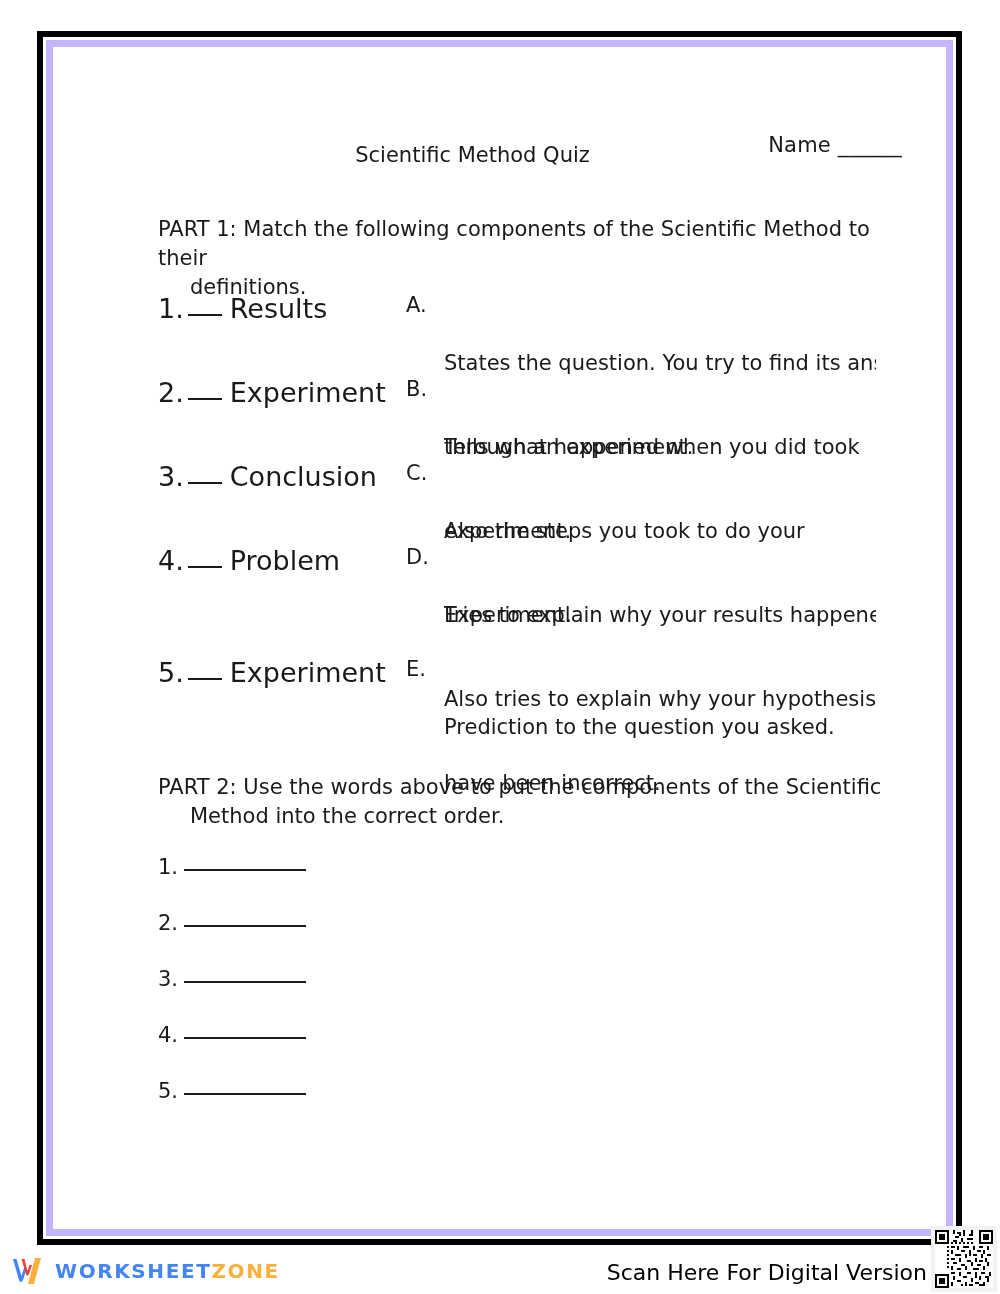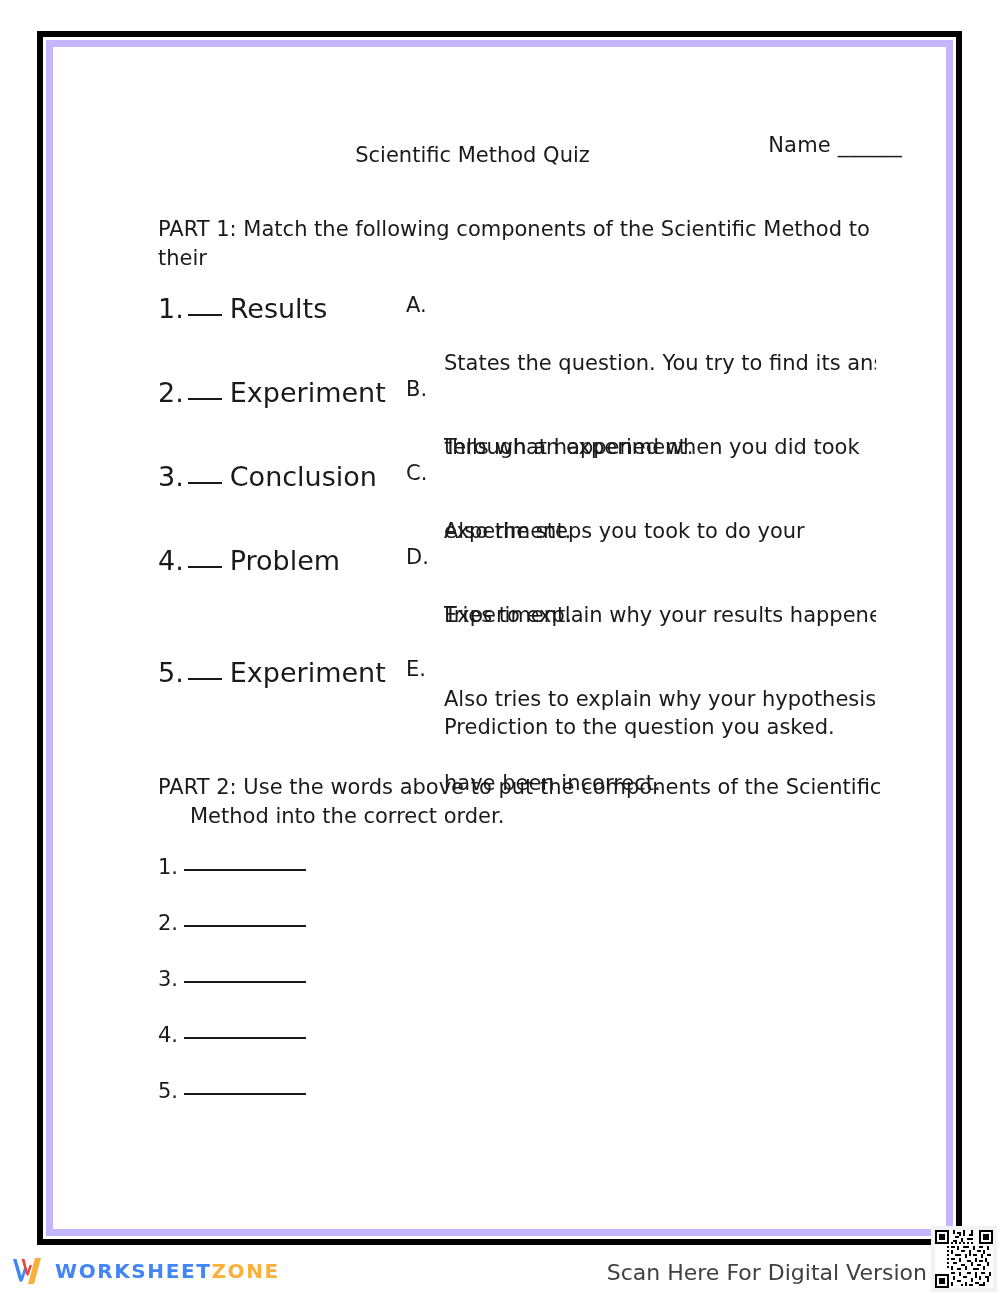--- a/index.html
+++ b/index.html
@@ -188,21 +188,21 @@
     white-space: nowrap;
   }
   #brand-worksheet { color: #4285f4; }
   #brand-zone { color: #fbb03b; }
 
   #scan-text {
     position: absolute;
     right: 73px;
     top: 10px;
     font-size: 22px;
-    color: #404040;
+    color: #000000;
     white-space: nowrap;
   }
   #qr-code-box {
     position: absolute;
     right: 3px;
     top: -24px;
     width: 66px;
     height: 66px;
     background: #f2f2f2;
     padding: 4px;
@@ -216,20 +216,21 @@
 <div id="worksheet-page">
   <div id="worksheet-page-inner">
     <div id="page-content">
 
       <div class="name-line">Name ______</div>
 
       <div class="quiz-title">Scientific Method Quiz</div>
 
       <div class="part-heading" id="part1-heading">
         <span>PART 1:  Match the following components of the Scientific Method to their</span>
+        <span class="cont">definitions.</span>
       </div>
 
       <div id="matching-section">
 
         <div class="match-row" id="row-1">
           <div class="match-term">
             <span class="num">1.</span><span class="blank"></span><span>Results</span>
           </div>
           <div class="match-letter">A.</div>
           <div class="match-def">

